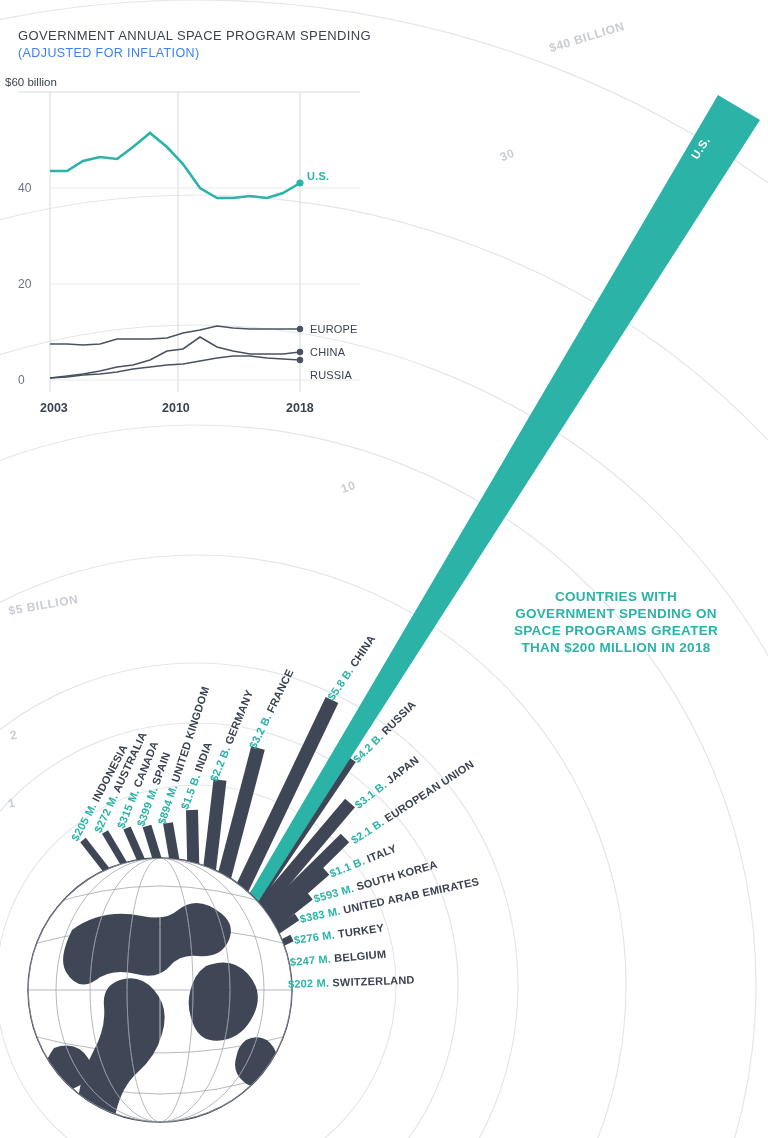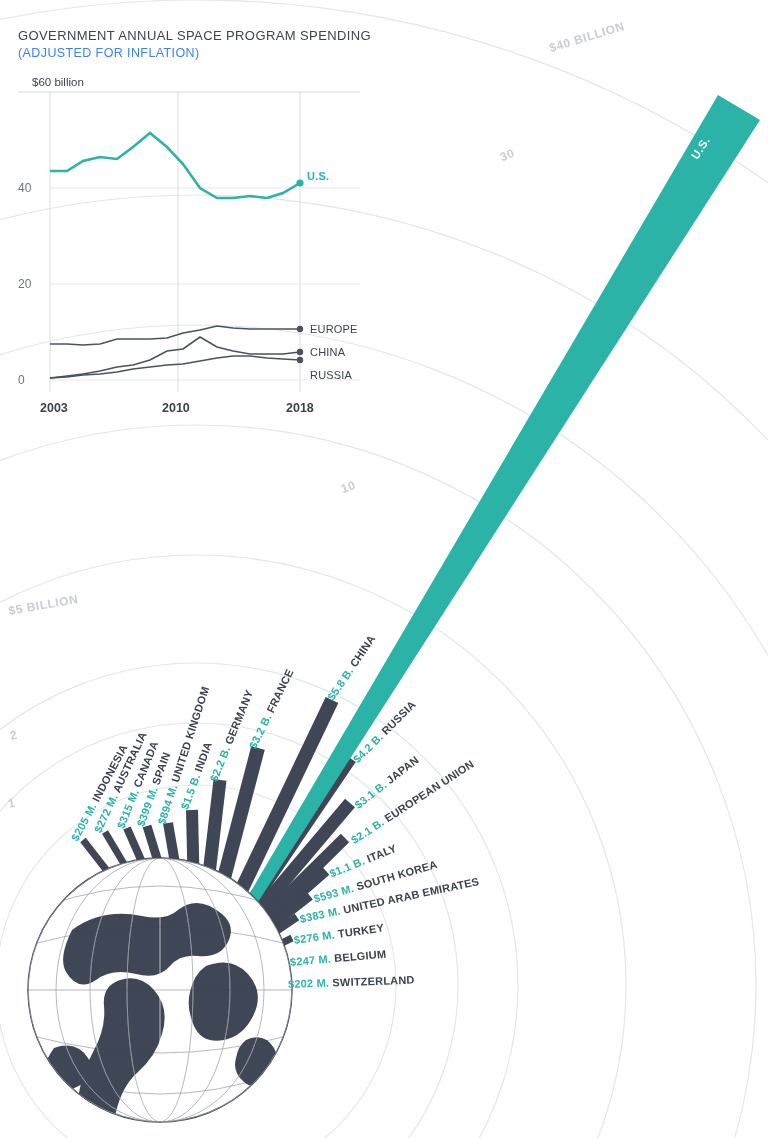--- a/index.html
+++ b/index.html
@@ -39,21 +39,21 @@
     position: absolute;
     left: 18px; top: 46px;
     font-size: 12.5px;
     font-weight: normal;
     letter-spacing: 0.4px;
     color: #3b82f6;
     text-transform: uppercase;
   }
   .axis-top-label {
     position: absolute;
-    left: 32px; top: 76px;
+    left: 5px; top: 76px;
     font-size: 11.5px;
     color: #3b4250;
   }
   .linechart-svg {
     position: absolute;
     left: 0; top: 0;
   }
   .series-label {
     position: absolute;
     font-size: 11px;
@@ -238,20 +238,21 @@
       <div class="spoke-label" style="left: 352px; top: 835px; transform: rotate(-33deg);"><span class="val">$2.1 B.</span><span class="nam">&nbsp;EUROPEAN UNION</span></div>
       <div class="spoke-label" style="left: 330px; top: 868px; transform: rotate(-22deg);"><span class="val">$1.1 B.</span><span class="nam">&nbsp;ITALY</span></div>
       <div class="spoke-label" style="left: 314px; top: 893px; transform: rotate(-16deg);"><span class="val">$593 M.</span><span class="nam">&nbsp;SOUTH KOREA</span></div>
       <div class="spoke-label" style="left: 300px; top: 913px; transform: rotate(-12deg);"><span class="val">$383 M.</span><span class="nam">&nbsp;UNITED ARAB EMIRATES</span></div>
       <div class="spoke-label" style="left: 294px; top: 934px; transform: rotate(-8deg);"><span class="val">$276 M.</span><span class="nam">&nbsp;TURKEY</span></div>
       <div class="spoke-label" style="left: 290px; top: 956px; transform: rotate(-5deg);"><span class="val">$247 M.</span><span class="nam">&nbsp;BELGIUM</span></div>
       <div class="spoke-label" style="left: 288px; top: 978px; transform: rotate(-2deg);"><span class="val">$202 M.</span><span class="nam">&nbsp;SWITZERLAND</span></div>
     </div>
 
   <div class="callout">
+    <div class="callout-head">COUNTRIES WITH GOVERNMENT SPENDING ON SPACE PROGRAMS GREATER THAN $200 MILLION IN 2018</div>
   </div>
 
   <div class="top-block">
     <div class="title">GOVERNMENT ANNUAL SPACE PROGRAM SPENDING</div>
     <div class="subtitle">(ADJUSTED FOR INFLATION)</div>
     <div class="axis-top-label">$60 billion</div>
 
     <svg class="linechart-svg" width="420" height="440" viewBox="0 0 420 440">
 
       <g stroke="#d7dade" stroke-width="1">

